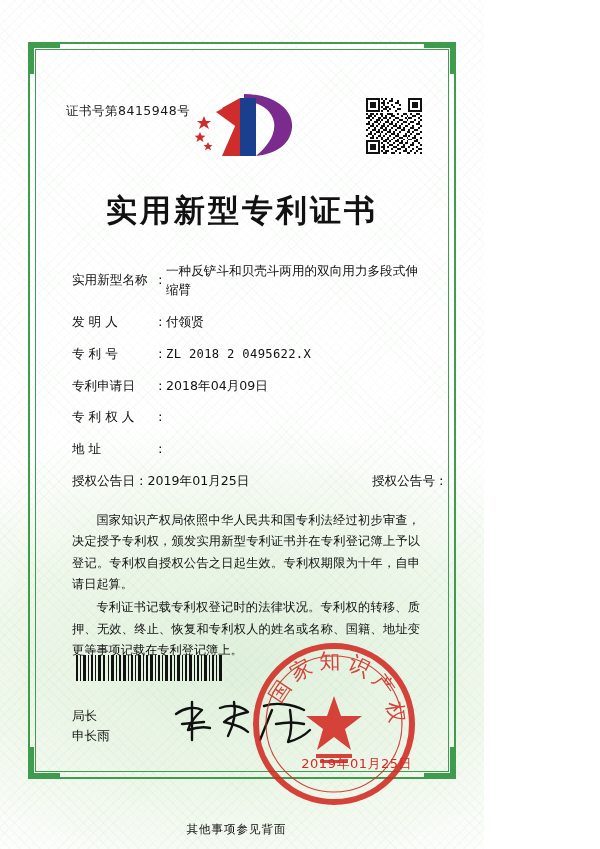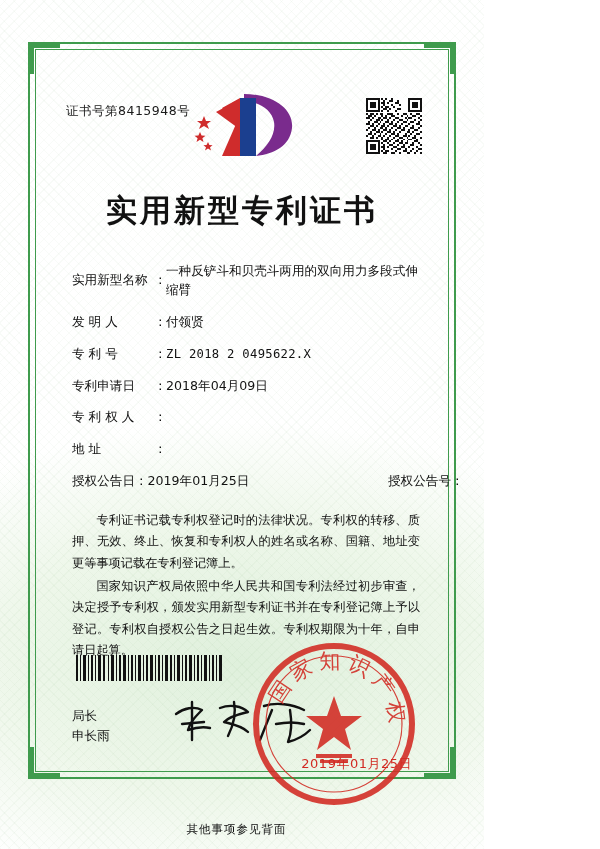--- a/index.html
+++ b/index.html
@@ -71,21 +71,21 @@
   }
   .row{display:flex;align-items:center;margin-bottom:13px;}
   .row .lbl{
     width:82px;flex:0 0 82px;
     letter-spacing:0px;white-space:nowrap;
   }
   .row .sep{width:12px;flex:0 0 12px;text-align:center;}
   .row .val{flex:1;word-break:break-all;}
   .mono{font-family:"DejaVu Sans Mono","Liberation Mono",monospace;font-size:12.2px;letter-spacing:.3px;}
 
-  .row-grant{display:flex;align-items:flex-start;margin-bottom:10px;gap:16px;}
+  .row-grant{display:flex;align-items:flex-start;margin-bottom:10px;}
   .grant-left{display:flex;flex:0 0 300px;}
   .grant-right{display:flex;flex:1;}
   .grant-right .lbl2{white-space:nowrap;margin-right:4px;}
 
   
   .para{
     position:absolute;left:72px;right:64px;top:510px;
     font-size:12.2px;color:#111;line-height:1.75;text-align:justify;
   }
   .para p{margin:0 0 2px 0;text-indent:2em;}
@@ -405,22 +405,22 @@
         <div class="sep">：</div>
         <div class="val">2019年01月25日</div>
       </div>
       <div class="grant-right">
         <div class="lbl2">授权公告号：</div>
       </div>
     </div>
   </div>
 
   <div class="para">
+    <p>国家知识产权局依照中华人民共和国专利法经过初步审查，决定授予专利权，颁发实用新型专利证书并在专利登记簿上予以登记。专利权自授权公告之日起生效。专利权期限为十年，自申请日起算。</p>
     <p>专利证书记载专利权登记时的法律状况。专利权的转移、质押、无效、终止、恢复和专利权人的姓名或名称、国籍、地址变更等事项记载在专利登记簿上。</p>
-    <p>国家知识产权局依照中华人民共和国专利法经过初步审查，决定授予专利权，颁发实用新型专利证书并在专利登记簿上予以登记。专利权自授权公告之日起生效。专利权期限为十年，自申请日起算。</p>
   </div>
 
   <div class="barcode">
     <svg viewBox="0 0 148 26" width="148" height="26" shape-rendering="crispEdges">
       <rect width="148" height="26" fill="none"></rect>
       <g fill="#111">
         <rect x="0" y="0" width="2" height="26"></rect>
           <rect x="4" y="0" width="1" height="26"></rect>
         <rect x="7" y="0" width="3" height="26"></rect>
           <rect x="12" y="0" width="1" height="26"></rect>

